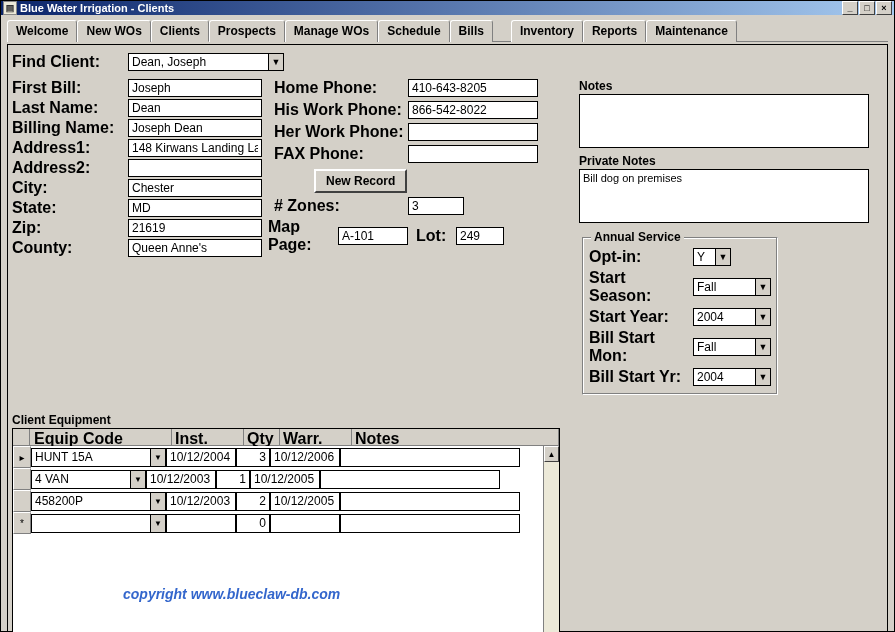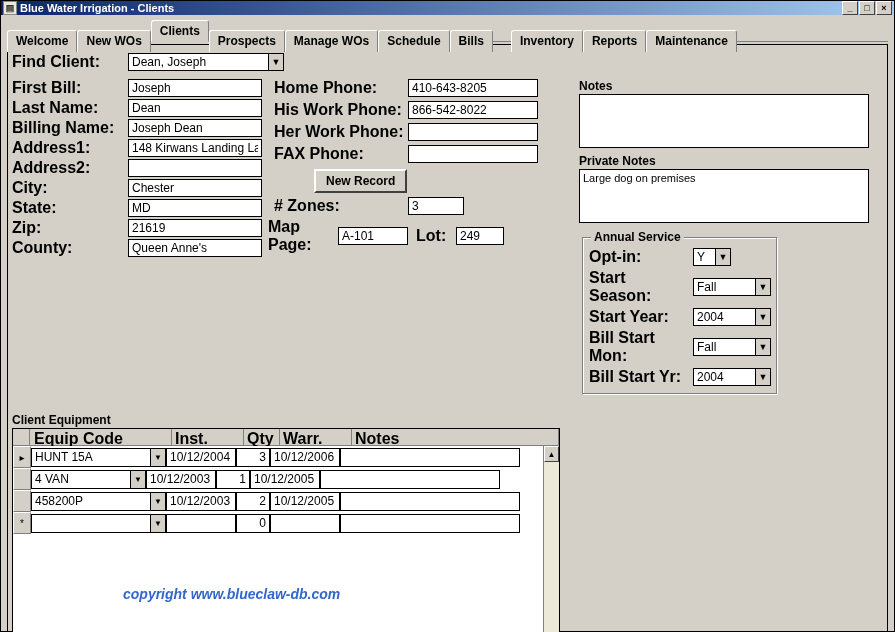--- a/index.html
+++ b/index.html
@@ -70,21 +70,21 @@
   }
   .tab {
     padding: 3px 8px 3px 8px;
     background: #d4d0c8;
     border: 1px solid #808080;
     border-bottom: none;
     margin-right: 0;
     font-weight: bold;
     font-size: 12px;
     position: relative;
-    top: 11px;
+    top: 1px;
     border-top-left-radius: 3px;
     border-top-right-radius: 3px;
     border-top-color: #fff;
     border-left-color: #fff;
   }
   .tab.active {
     background: #d4d0c8;
     border-bottom: 1px solid #d4d0c8;
     top: 1px;
     z-index: 2;
@@ -404,21 +404,21 @@
               <input class="inp" style="width: 48px;" value="249">
             </div>
           </div>
 
           <div class="col-right">
             <div class="fieldset-label">Notes</div>
             <div class="notes-box" style="width:290px;height:54px"></div>
 
             <div style="height:6px"></div>
             <div class="fieldset-label">Private Notes</div>
-            <div class="notes-box" style="width:290px;height:54px">Large dog on premises</div>
+            <div class="notes-box" style="width:290px;height:54px">Bill dog on premises</div>
 
             <div class="group-box" style="width:196px;margin-left:3px;margin-top:14px">
               <span class="legend">Annual Service</span>
               <div class="row">
                   <span class="lbl" style="width:100px">Opt-in:</span>
                 <span class="select">
                     <input class="inp" style="width: 22px;" value="Y">
                     <span class="drop-btn">▼</span>
                   </span>
               </div>

